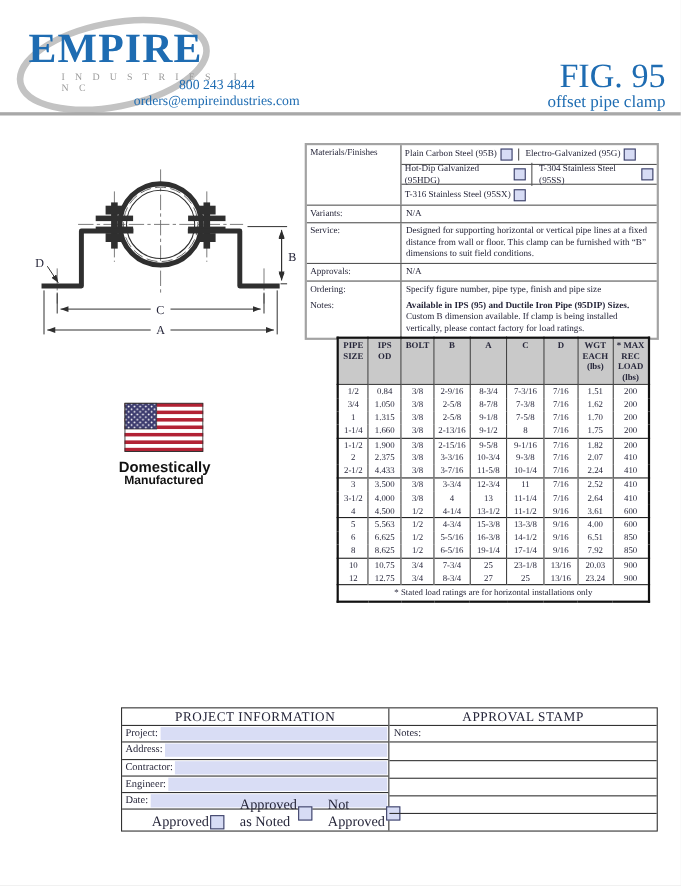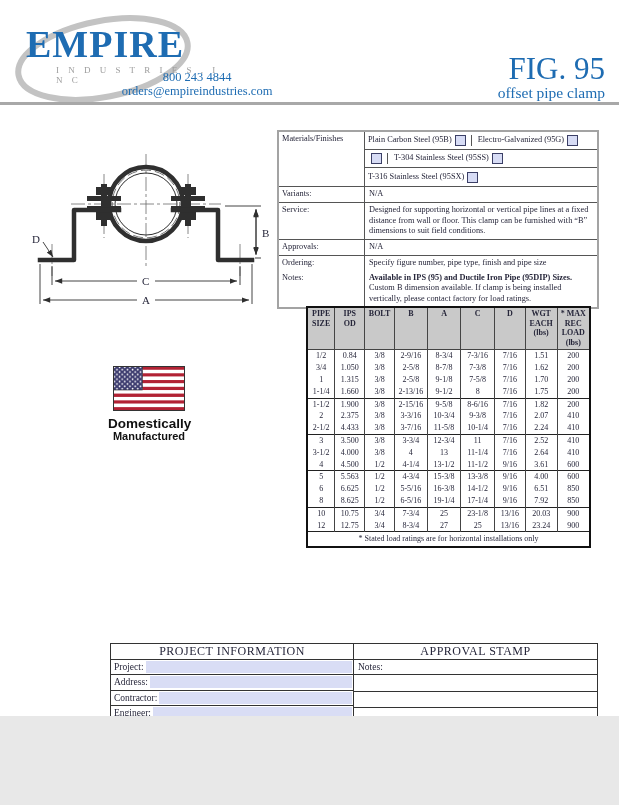--- a/index.html
+++ b/index.html
@@ -1,18 +1,18 @@
 <!DOCTYPE html>
 <html><head>
 <meta charset="utf-8">
 <style>
   * { margin:0; padding:0; box-sizing:border-box; }
   html,body { background:#e8e8e8; }
   #page {
-    position:relative; width:619px; height:716px; background:#ffffff;
+    position:relative; width:619px; height:805px; background:#ffffff;
     font-family:"Liberation Serif", serif; color:#26263a; overflow:hidden;
     margin:0 auto;
   }
   
   .logo-wrap { position:absolute; left:8px; top:12px; width:220px; height:95px; }
   .logo-swoosh { position:absolute; left:0; top:0; }
   .logo-title { position:absolute; left:18px; top:10px; font-size:38px; font-weight:bold;
     color:#1e6cb2; letter-spacing:1px; }
   .logo-sub { position:absolute; left:48px; top:53px; font-size:9px; letter-spacing:3.5px;
     color:#9d9d9d; }
@@ -179,20 +179,21 @@
               <span>Plain Carbon Steel (95B)</span>
               <span class="cb"></span>
             </span>
             <span class="mat-opt">
               <span>Electro-Galvanized (95G)</span>
               <span class="cb"></span>
             </span>
           </div>
           <div class="mat-row">
             <span class="mat-opt bordered">
+              <span>Hot-Dip Galvanized (95HDG)</span>
               <span class="cb"></span>
             </span>
             <span class="mat-opt">
               <span>T-304 Stainless Steel (95SS)</span>
               <span class="cb"></span>
             </span>
           </div>
           <div class="mat-row">
             <span class="mat-opt">
               <span>T-316 Stainless Steel (95SX)</span>
@@ -304,21 +305,21 @@
             <td>200</td>
           </tr>
         </tbody>
         <tbody class="grp">
           <tr>
             <td>1-1/2</td>
             <td>1.900</td>
             <td>3/8</td>
             <td>2-15/16</td>
             <td>9-5/8</td>
-            <td>8-6/16</td>
+            <td>9-1/16</td>
             <td>7/16</td>
             <td>1.82</td>
             <td>200</td>
           </tr>
           <tr>
             <td>2</td>
             <td>2.375</td>
             <td>3/8</td>
             <td>3-3/16</td>
             <td>10-3/4</td>

